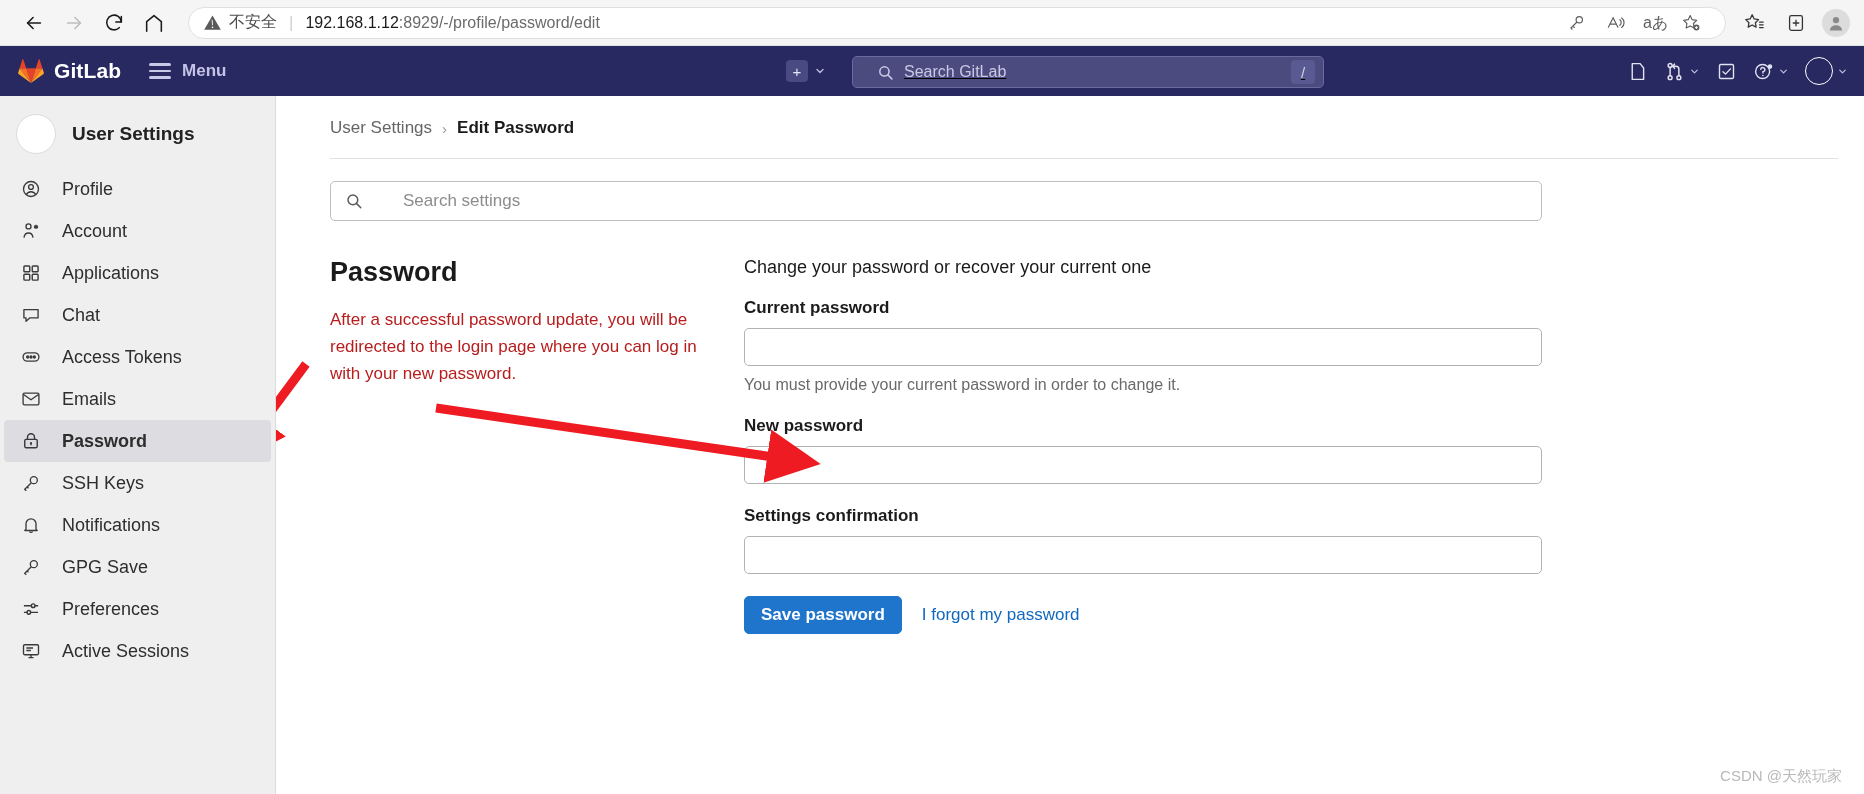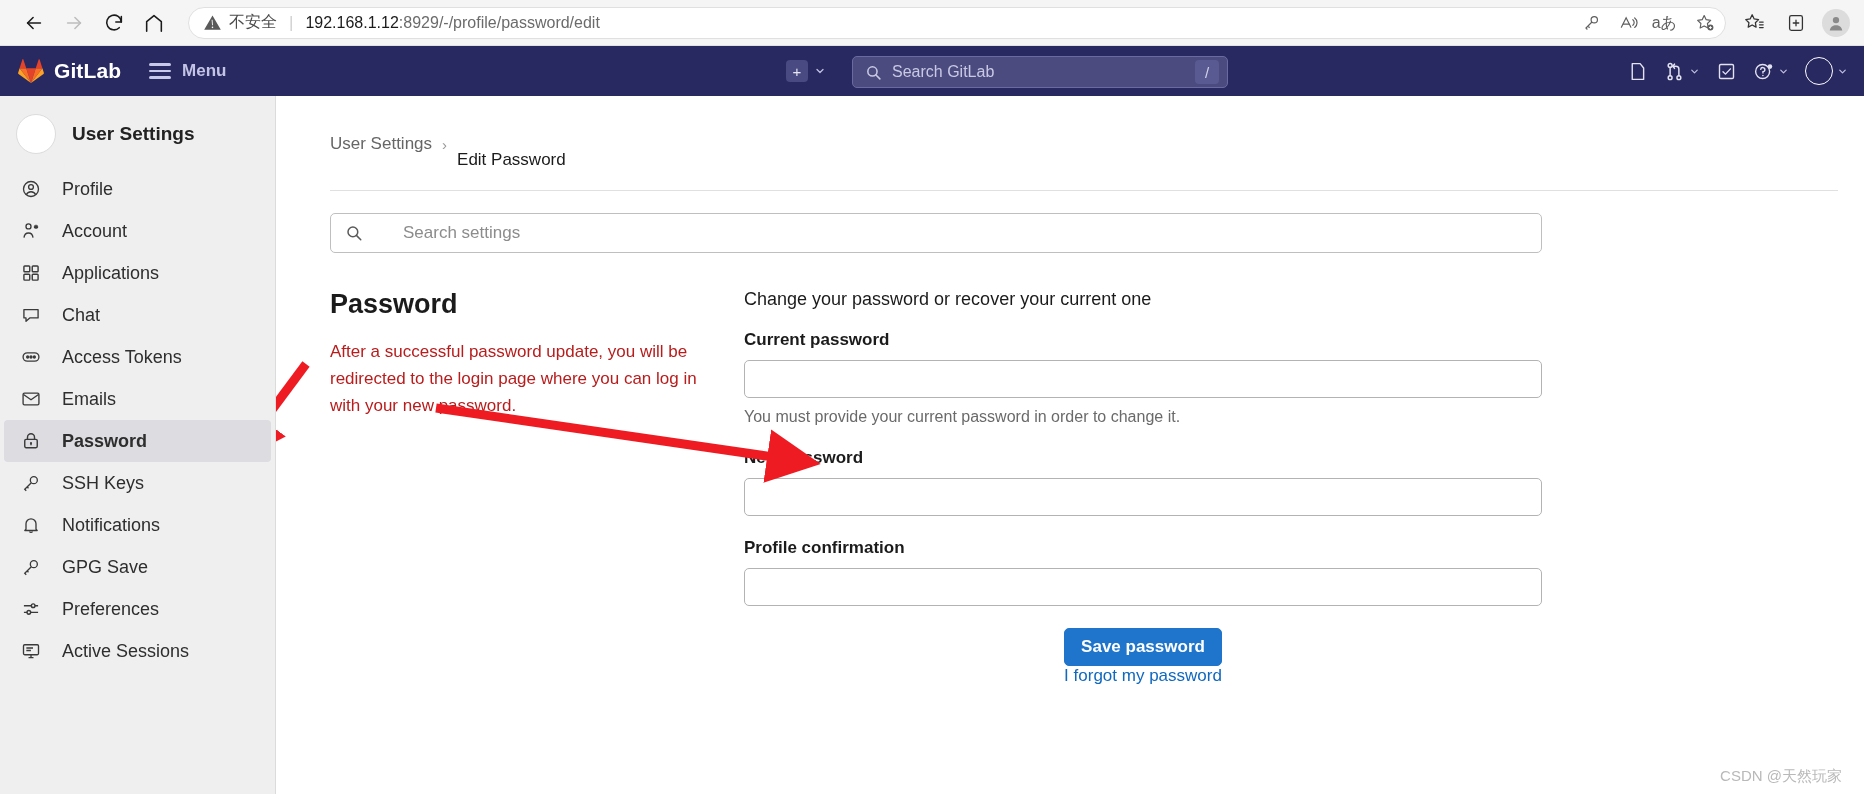--- a/index.html
+++ b/index.html
@@ -44,21 +44,21 @@
   .warn-icon { color: #5a5a5a; display:flex; align-items:center; margin-right: 7px; }
   .warn-text { font-size: 16px; color: #4b4b4b; white-space: nowrap; }
   .addr-sep { color: #d0d0d0; margin: 0 12px; font-size: 17px; }
   .addr-url {
     font-size: 16px; color: #1b1b1b; white-space: nowrap;
     overflow: hidden; text-overflow: ellipsis;
   }
   .addr-url .dim { color: #6b6b6b; }
   .addr-actions { display: flex; align-items: center; margin-left: auto; gap: 4px; }
   .addr-icon {
-    width: 34px; height: 30px; display: flex; align-items: center; justify-content: flex-end;
+    width: 34px; height: 30px; display: flex; align-items: center; justify-content: flex-start;
     color: #5e5e5e; border-radius: 4px;
   }
   .bar-right { display: flex; align-items: center; gap: 6px; margin-left: 10px; }
   .bar-icon {
     width: 36px; height: 32px; display: flex; align-items: center; justify-content: center;
     color: #333; border-radius: 4px;
   }
   .profile-av {
     width: 28px; height: 28px; border-radius: 50%;
     background: #dcdcdc; display:flex; align-items:center; justify-content:center;
@@ -86,26 +86,27 @@
   .gl-plus {
     width: 22px; height: 22px; border-radius: 4px;
     background: #4a4a82; color: #e6e6f5;
     display: flex; align-items: center; justify-content: center;
     font-size: 15px; line-height: 1;
   }
   .chev { color: #c0c0e0; font-size: 12px; display:flex; align-items:center; }
 
   .gl-search {
     position: absolute; left: 852px; top: 10px;
-    width: 376px; height: 32px;
+    width: 472px; height: 32px;
     background: #4b4b80;
     border: 1px solid #6a6aa0;
     border-radius: 5px;
     display: flex; align-items: center;
-    padding: 0 8px 0 12px;
+    padding: 0 8px 0 24px;
+    text-decoration: underline;
   }
   .gl-search .sicon { color: #c9c9e4; display:flex; margin-right: 10px; }
   .gl-search .sph { color: #c9c9e4; font-size: 16px; }
   .slash {
     margin-left: auto;
     width: 24px; height: 24px;
     background: #5a5a92;
     border-radius: 4px;
     display:flex; align-items:center; justify-content:center;
     color: #d3d3ea; font-size: 15px;
@@ -150,21 +151,21 @@
   .side-item .si-icon { width: 22px; display: flex; align-items: center; justify-content: center; color: #3a3a3a; }
   .side-item.active { background: #dcdce1; font-weight: 700; }
 
   
   .content { flex: 1 1 auto; padding: 0 0 0 0; position: relative; overflow: hidden; }
   .content-inner { padding: 22px 26px 0 54px; }
 
   .breadcrumb { display: flex; align-items: center; gap: 10px; font-size: 17px; padding-bottom: 20px; }
   .bc-link { color: #666; }
   .bc-sep { color: #999; font-size: 15px; }
-  .bc-current { color: #1b1b1b; font-weight: 400; margin-top: 32px; }
+  .bc-current { color: #1b1b1b; font-weight: 700; }
   .hr { height: 1px; background: #e0e0e0; }
 
   .search-settings {
     margin-top: 22px;
     height: 40px;
     border: 1px solid #bfbfbf;
     border-radius: 5px;
     display: flex; align-items: center;
     padding: 0 14px;
     max-width: 1212px;
@@ -186,21 +187,21 @@
     width: 100%; height: 38px;
     border: 1px solid #b3b3b3; border-radius: 5px;
     background: #fff;
     padding: 0 12px;
     font-size: 16px;
     font-family: "Liberation Sans", sans-serif;
   }
   .field-help { font-size: 16px; color: #6a6a6a; margin-top: 10px; }
   .field-group { margin-bottom: 22px; }
 
-  .actions { display: flex; align-items: center; margin-top: 6px; flex-direction: column; }
+  .actions { display: flex; align-items: center; gap: 20px; margin-top: 6px; }
   .btn-primary {
     background: #1f75cb; color: #fff;
     border: 1px solid #1f75cb; border-radius: 5px;
     height: 38px; padding: 0 16px;
     font-size: 17px; font-weight: 700;
     font-family: "Liberation Sans", sans-serif;
     cursor: pointer;
   }
   .link-blue { color: #1068bf; font-size: 17px; text-decoration: none; }
 
@@ -569,21 +570,21 @@
             <input class="field-input" type="password" value="" style="">
             <div class="field-help">You must provide your current password in order to change it.</div>
           </div>
 
           <div class="field-group">
             <div class="field-label">New password</div>
             <input class="field-input" type="password" value="" style="">
           </div>
 
           <div class="field-group">
-            <div class="field-label">Profile confirmation</div>
+            <div class="field-label">Settings confirmation</div>
             <input class="field-input" type="password" value="" style="">
           </div>
 
           <div class="actions">
             <button class="btn-primary">Save password</button>
             <a class="link-blue" href="#">I forgot my password</a>
           </div>
         </div>
       </div>
     </div>

